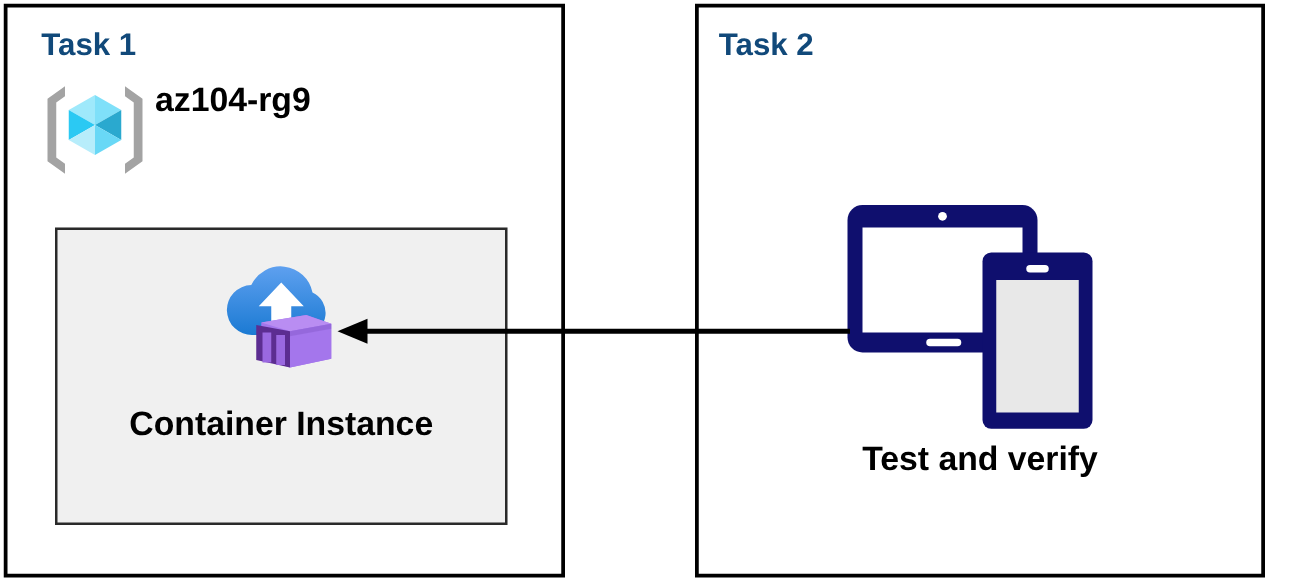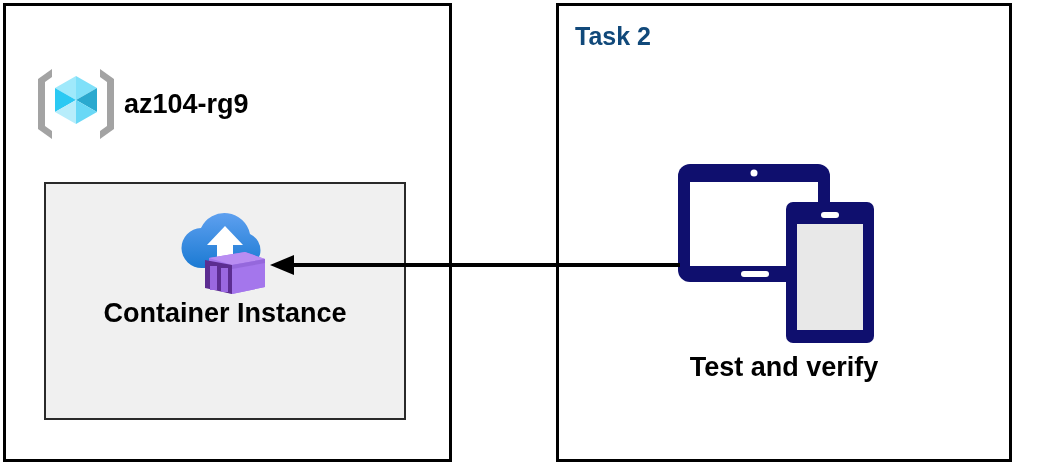--- a/index.html
+++ b/index.html
@@ -53,21 +53,21 @@
   }
   #title-task1 { left: 27px; top: 16px; }
   #title-task2 { left: 16px; top: 16px; }
 
   
   #rg-row {
     position: absolute;
     left: 26px;
     top: 59px;
     display: flex;
-    align-items: center;
+    align-items: flex-start;
   }
   #rg-icon {
     width: 88px;
     height: 78px;
     display: block;
   }
   #rg-label {
     font-size: 27px;
     font-weight: bold;
     color: #000000;
@@ -94,20 +94,21 @@
     width: 96px;
     height: 96px;
     margin-top: 18px;
     display: block;
   }
   #aci-label {
     font-size: 27px;
     font-weight: bold;
     color: #000000;
     white-space: nowrap;
+    margin-top: 26px;
   }
 
   
   #flow-arrow {
     position: absolute;
     left: 270px;
     top: 248px;
     width: 410px;
     height: 34px;
     overflow: visible;
@@ -135,20 +136,21 @@
   }
 </style>
 </head>
 <body>
 
 <div id="diagram">
 
   
   <div class="panel" id="panel-task1">
 
+    <div class="panel-title" id="title-task1">Task 1</div>
 
     <div id="rg-row">
       <span id="rg-icon-wrap">
         <svg id="rg-icon" viewBox="0 0 88 78" xmlns="http://www.w3.org/2000/svg">
 
           <path d="M20 4 L6 14 L6 64 L20 74 L20 66 L13 61 L13 17 L20 12 Z" fill="#a3a3a3"></path>
 
           <path d="M68 4 L82 14 L82 64 L68 74 L68 66 L75 61 L75 17 L68 12 Z" fill="#a3a3a3"></path>
 
           <path d="M44 11 L23 23 L44 35 Z" fill="#9fe9fb"></path>

